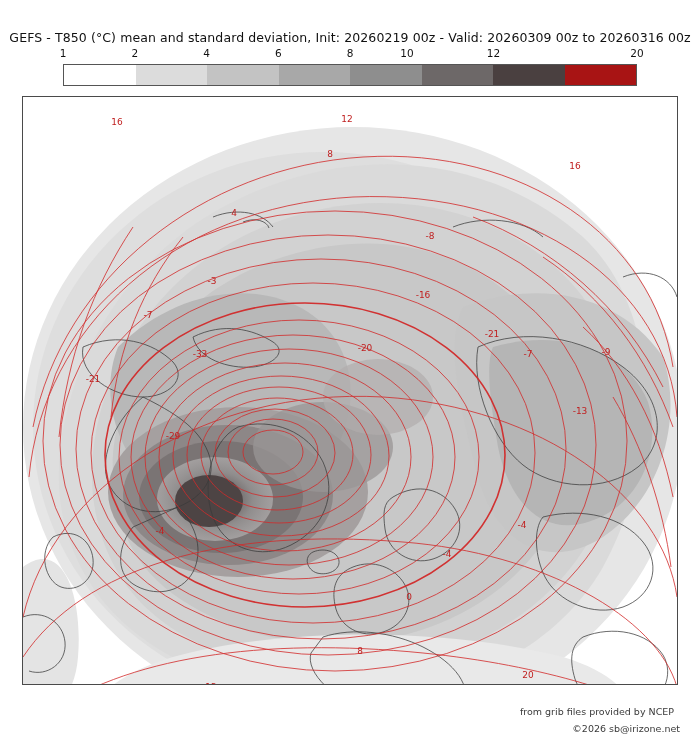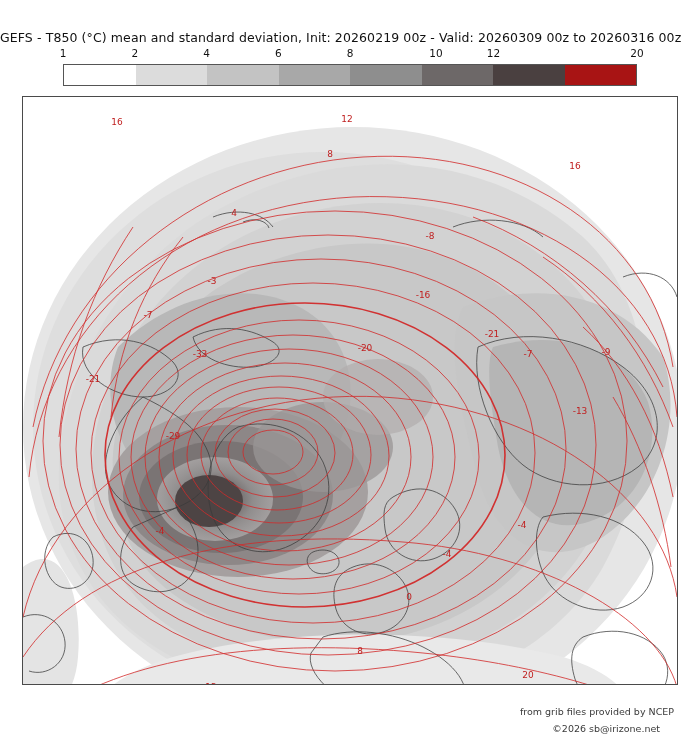--- a/index.html
+++ b/index.html
@@ -18,21 +18,21 @@
     position: relative;
     width: 700px;
     height: 748px;
     background: #ffffff;
   }
   #title {
     position: absolute;
     left: 0;
     top: 30px;
     width: 700px;
-    text-align: left;
+    text-align: center;
     font-size: 12.5px;
     color: #111111;
     letter-spacing: 0.1px;
     white-space: nowrap;
   }
   
   #colorbar-wrap {
     position: absolute;
     left: 63px;
     top: 64px;
@@ -89,41 +89,41 @@
   #credit1 {
     position: absolute;
     right: 26px;
     top: 706px;
     font-size: 9.5px;
     color: #3a3a3a;
     text-align: left;
   }
   #credit2 {
     position: absolute;
-    right: 40px;
+    right: 20px;
     top: 723px;
     font-size: 9.5px;
     color: #3a3a3a;
   }
 </style>
 </head>
 <body>
 
 <div id="page">
 
   <div id="title">GEFS - T850 (°C) mean and standard deviation, Init: 20260219 00z - Valid: 20260309 00z to 20260316 00z</div>
 
   <div id="colorbar-wrap">
     <div id="cb-labels">
         <span class="cbl" style="left: 0px;">1</span>
         <span class="cbl" style="left: 71.75px;">2</span>
         <span class="cbl" style="left: 143.5px;">4</span>
         <span class="cbl" style="left: 215.25px;">6</span>
         <span class="cbl" style="left: 287px;">8</span>
-        <span class="cbl" style="left: 373px;">10</span>
+        <span class="cbl" style="left: 344px;">10</span>
         <span class="cbl" style="left: 430.5px;">12</span>
         <span class="cbl" style="left: 502.25px; margin-top: 16px;">15</span>
         <span class="cbl" style="left: 574px;">20</span>
       </div>
     <div id="colorbar">
         <div class="swatch" style="background: rgb(255, 255, 255);"></div>
         <div class="swatch" style="background: rgb(220, 220, 220);"></div>
         <div class="swatch" style="background: rgb(195, 195, 195);"></div>
         <div class="swatch" style="background: rgb(168, 168, 168);"></div>
         <div class="swatch" style="background: rgb(142, 142, 142);"></div>

